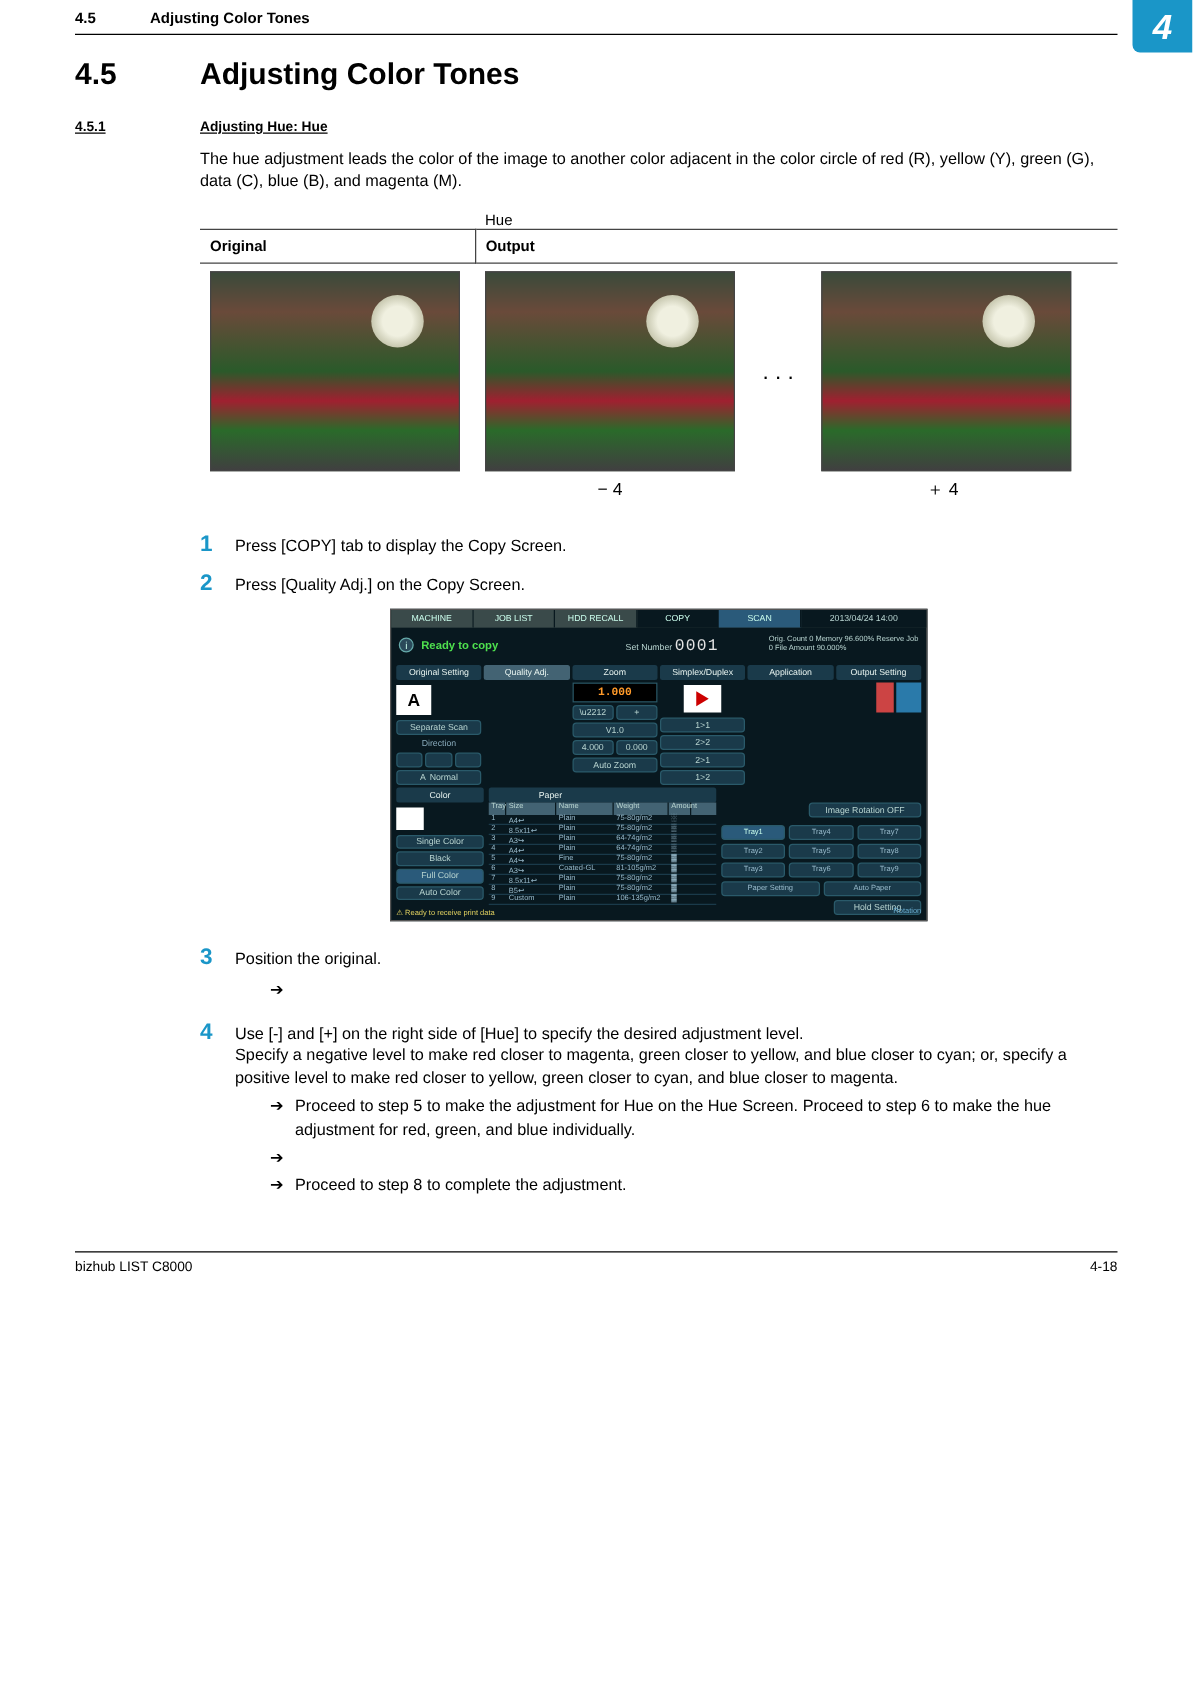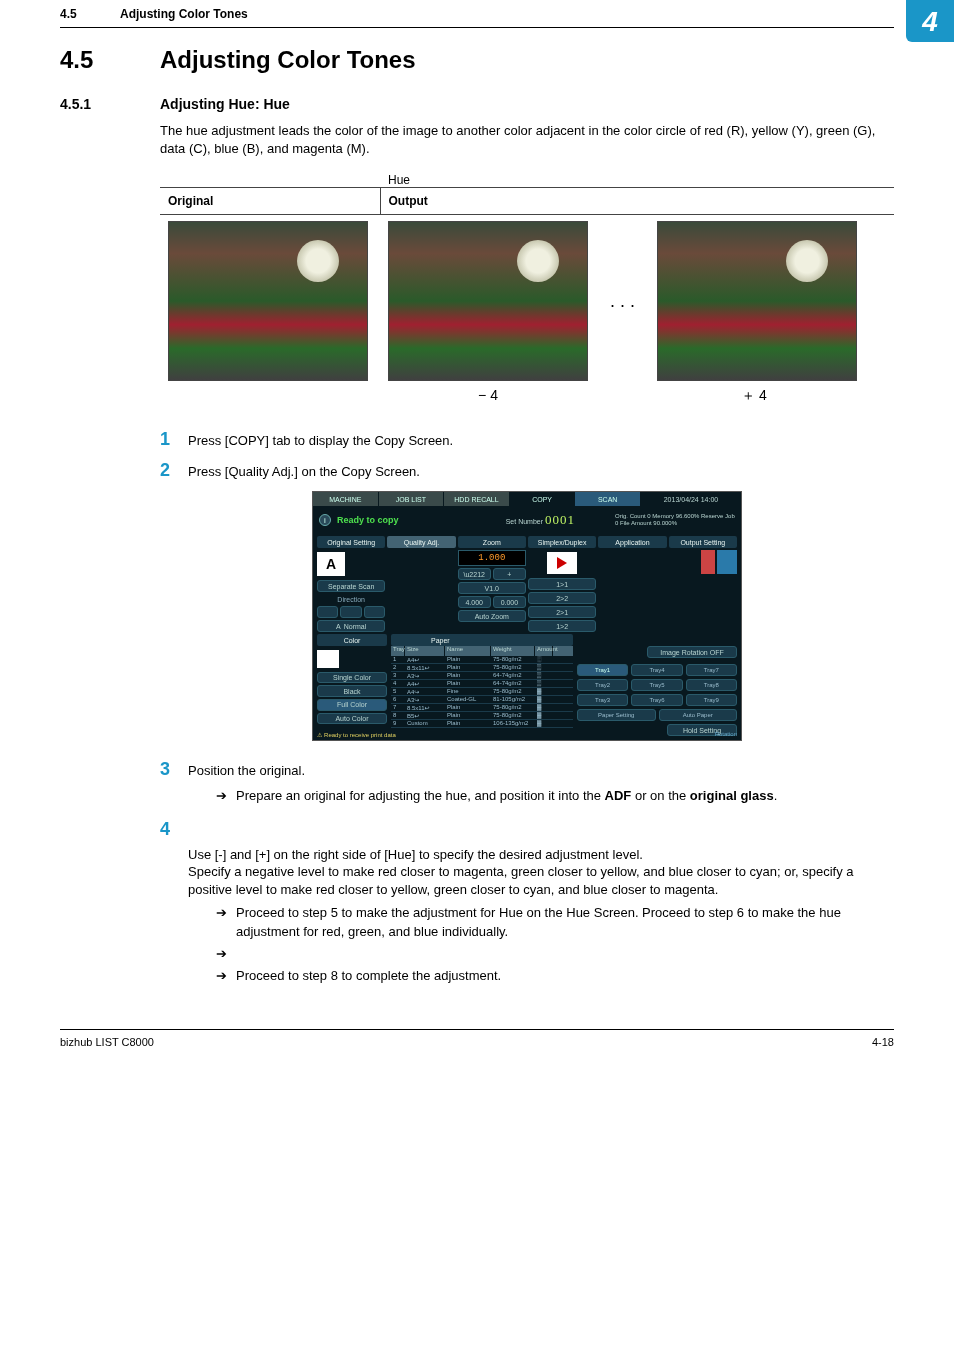--- a/index.html
+++ b/index.html
@@ -5,21 +5,21 @@
   * { box-sizing: border-box; margin: 0; padding: 0; }
   html, body { width: 954px; background: #fff; font-family: Arial, Helvetica, sans-serif; color: #000; }
   .page { width: 954px; padding: 0 60px 30px 60px; position: relative; }
   .topbar { height: 28px; border-bottom: 1px solid #000; display: flex; align-items: center; font-size: 12px; font-weight: bold; margin-bottom: 18px; }
   .topbar .secnum { width: 60px; }
   .topbar .sectitle { flex: 1; }
   .cornerbox { position: absolute; right: 0; top: -6px; width: 48px; height: 48px; background: #1a96c8; color: #fff; font-size: 28px; font-weight: bold; font-style: italic; display: flex; align-items: flex-end; justify-content: center; padding-bottom: 4px; border-radius: 0 0 0 6px; }
   .indent { margin-left: 100px; }
   h1.sectionheading { font-size: 24px; font-weight: bold; margin: 10px 0 14px 0; display: flex; }
   h1.sectionheading .num { width: 100px; }
-  h2.subheading { font-size: 14px; font-weight: bold; margin: 22px 0 10px 0; display: flex; }
+  h2.subheading { font-size: 11px; font-weight: bold; margin: 22px 0 10px 0; display: flex; text-decoration: underline; }
   h2.subheading .num { width: 100px; }
   p.body { font-size: 13px; line-height: 1.35; margin: 6px 0; }
   table.oo { width: 100%; border-collapse: collapse; margin-top: 10px; }
   table.oo th { text-align: left; font-size: 12px; font-weight: bold; border: 1px solid #444; border-left: none; border-right: none; padding: 6px 8px; }
   table.oo th.sep { border-right: 1px solid #444; }
   table.oo td { vertical-align: top; font-size: 12px; padding: 6px 8px 0 8px; }
   .thumb { width: 200px; height: 160px; display: inline-block; background: linear-gradient(180deg,#3a4a3a 0%, #6a4a3a 20%, #2a5a2a 50%, #a02030 65%, #2a6a2a 80%, #404040 100%); border: 1px solid #444; position: relative; }
   .thumb::after { content:""; position:absolute; top:18px; right:28px; width:42px; height:42px; border-radius:50%; background: radial-gradient(circle,#f0f0e0 40%,#a0a080 100%); }
   .thumbrow { display:flex; gap:18px; align-items:center; }
   .dots { font-size: 18px; padding: 0 4px; }
@@ -35,30 +35,30 @@
   .screenshot { width: 430px; height: 250px; margin: 10px auto 18px auto; background: #08181f; border: 1px solid #555; position: relative; font-size: 7px; color:#b8d4d0; }
   .ss-top { height:14px; background:#2a3a3a; display:flex; }
   .ss-tab { flex:1; border-right:1px solid #08181f; background:#3a4a4a; display:flex; align-items:center; justify-content:center; color:#cfe; }
   .ss-tab.active { background:#08181f; }
   .ss-tab.blue { background:#2a5a7a; }
   .ss-time { width:100px; display:flex; align-items:center; justify-content:center; background:#08181f; }
   .ss-ready { height:28px; display:flex; align-items:center; padding:0 6px; }
   .ss-ready .circ { width:12px; height:12px; border-radius:50%; background:#2a4a5a; border:1px solid #6aa; margin-right:6px; display:flex; align-items:center; justify-content:center; color:#cfe; font-size:8px; }
   .ss-ready .rtxt { color:#4ee04e; font-size:9px; font-weight:bold; }
   .ss-ready .setnum { margin-left:auto; margin-right:40px; color:#b8d4d0; }
-  .ss-ready .seg { color:#bef264; font-family:Liberation Serif, serif; font-size:13px; letter-spacing:1px; }
+  .ss-ready .seg { color:#e5e5e5; font-family:Liberation Mono, monospace; font-size:13px; letter-spacing:1px; }
   .ss-ready .mem { width:120px; font-size:6px; line-height:1.2; color:#b8d4d0; }
   .ss-mid { display:flex; height:100px; padding:2px 4px; gap:2px; }
   .ss-col { flex:1; display:flex; flex-direction:column; gap:2px; }
   .ss-hdr { height:12px; background:#436373; border-radius:2px; display:flex; align-items:center; justify-content:center; color:#e8f4f0; }
   .ss-hdr.dk { background:#1a3a4a; }
   .ss-a { width:28px; height:24px; background:#fff; color:#000; font-size:14px; font-weight:bold; display:flex; align-items:center; justify-content:center; margin:2px 0; }
   .ss-btn { height:12px; background:#1a3a4a; border-radius:3px; border:1px solid #2a5a6a; display:flex; align-items:center; justify-content:center; color:#b8d4d0; }
   .ss-label { height:10px; display:flex; align-items:center; justify-content:center; color:#8ab; }
-  .ss-zoom { height:16px; background:#000; border:1px solid #2a5a6a; display:flex; align-items:center; justify-content:center; color:#ff9a2a; font-family:"Courier New",monospace; font-size:9px; }
+  .ss-zoom { height:16px; background:#000; border:1px solid #2a5a6a; display:flex; align-items:center; justify-content:center; color:#ff9a2a; font-family:"Courier New",monospace; font-size:9px;font-weight:bold; }
   .ss-pm { display:flex; gap:2px; }
   .ss-pm .b { flex:1; height:12px; background:#1a3a4a; border-radius:3px; border:1px solid #2a5a6a; display:flex; align-items:center; justify-content:center; }
   .ss-play { width:30px; height:22px; background:#fff; margin:2px auto; position:relative; }
   .ss-play::after { content:""; position:absolute; left:10px; top:5px; border-left:10px solid #c00; border-top:6px solid transparent; border-bottom:6px solid transparent; }
   .ss-lower { display:flex; padding:0 4px; gap:4px; height:90px; }
   .ss-left { width:70px; display:flex; flex-direction:column; gap:2px; }
   .ss-table { flex:1; }
   .ss-thdr { height:10px; background:#436373; display:flex; font-size:6px; }
   .ss-thdr span { padding:0 2px; border-right:1px solid #08181f; }
   .ss-row { height:8px; display:flex; font-size:6px; border-bottom:1px solid #1a3a4a; color:#9bc; }
@@ -319,30 +319,29 @@
         </div>
       </div>
 
       <div class="step">
         <div class="n">3</div>
         <div class="t">
           <span>Position the original.</span>
           <div class="substeps">
             <div class="substep">
               <span class="arrow">➔</span>
-              <span id="sub31">Prepare an original for adjusting the hue, and position it into the <b>ADF</b> or on the <b>original glass</b>.</span>
             </div>
           </div>
         </div>
       </div>
 
       <div class="step">
         <div class="n">4</div>
         <div class="t">
-          <p class="body" style="margin-top:24px;white-space:pre-line">Use [-] and [+] on the right side of [Hue] to specify the desired adjustment level.
+          <p class="body" style="margin-top:0;white-space:pre-line">Use [-] and [+] on the right side of [Hue] to specify the desired adjustment level.
 Specify a negative level to make red closer to magenta, green closer to yellow, and blue closer to cyan; or, specify a positive level to make red closer to yellow, green closer to cyan, and blue closer to magenta.</p>
           <div class="substeps">
             <div class="substep">
               <span class="arrow">➔</span>
               <span>Proceed to step 5 to make the adjustment for Hue on the Hue Screen. Proceed to step 6 to make the hue adjustment for red, green, and blue individually.</span>
             </div>
             <div class="substep">
               <span class="arrow">➔</span>
             </div>
             <div class="substep">

